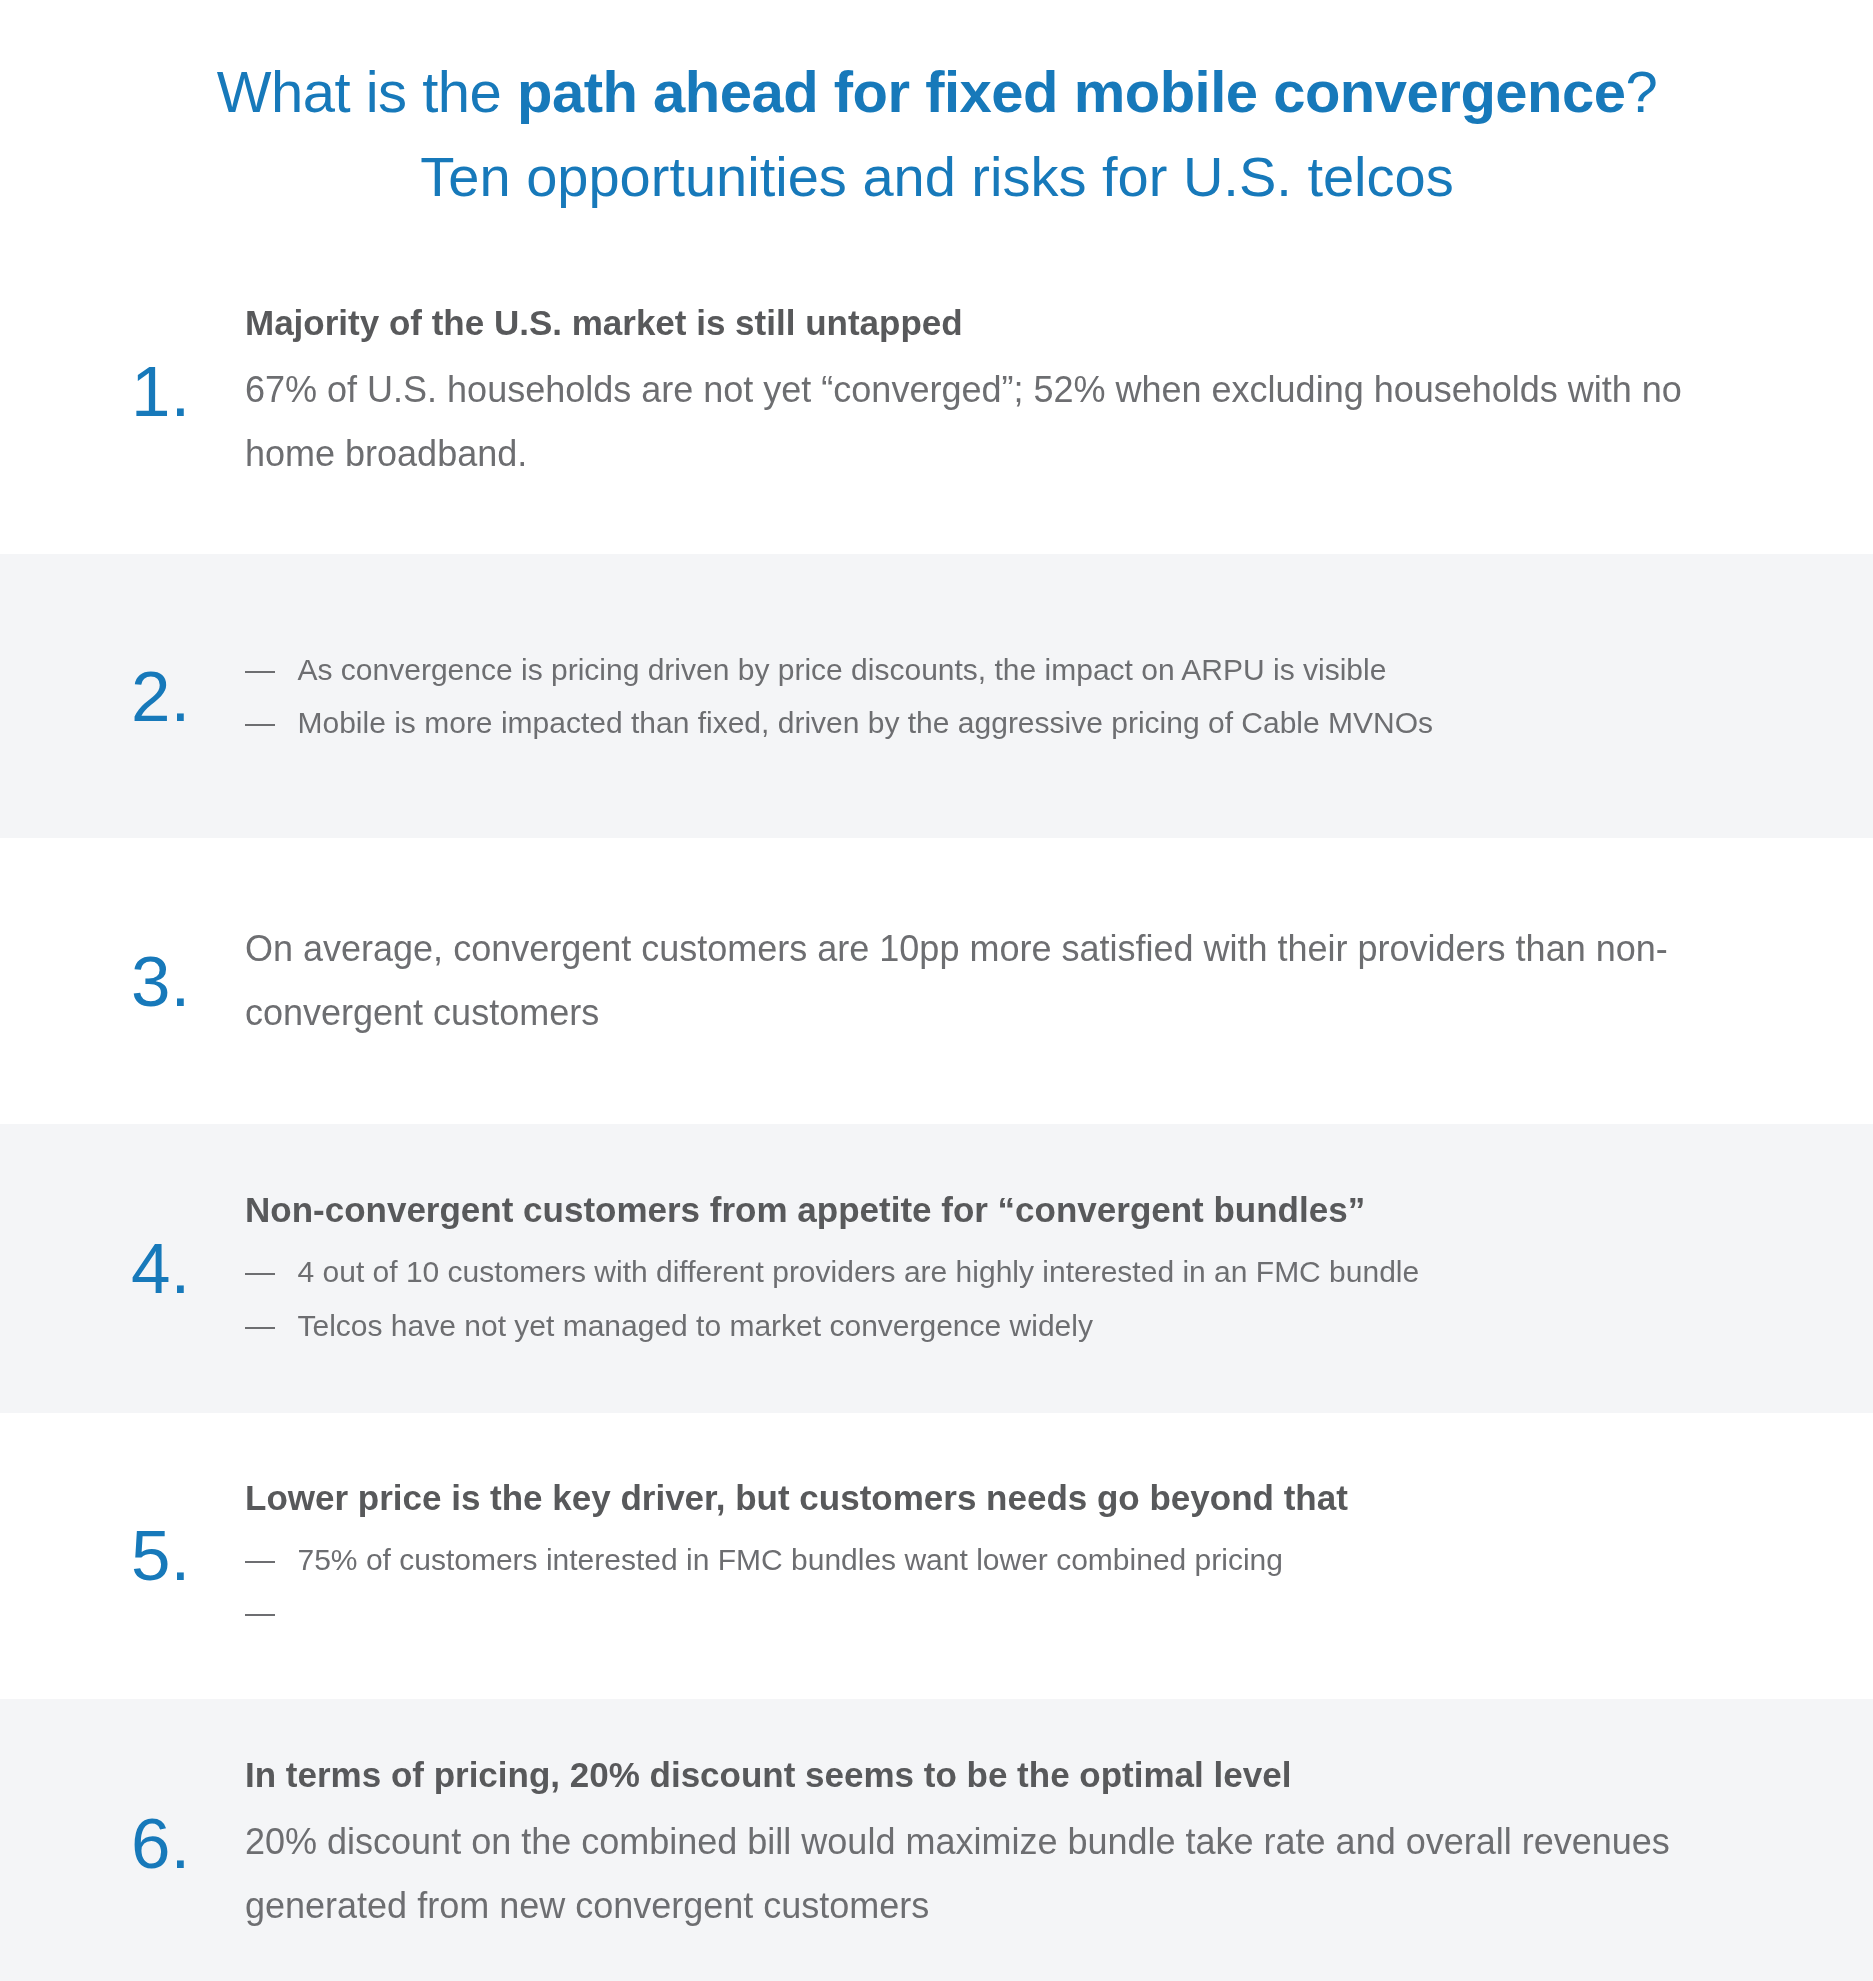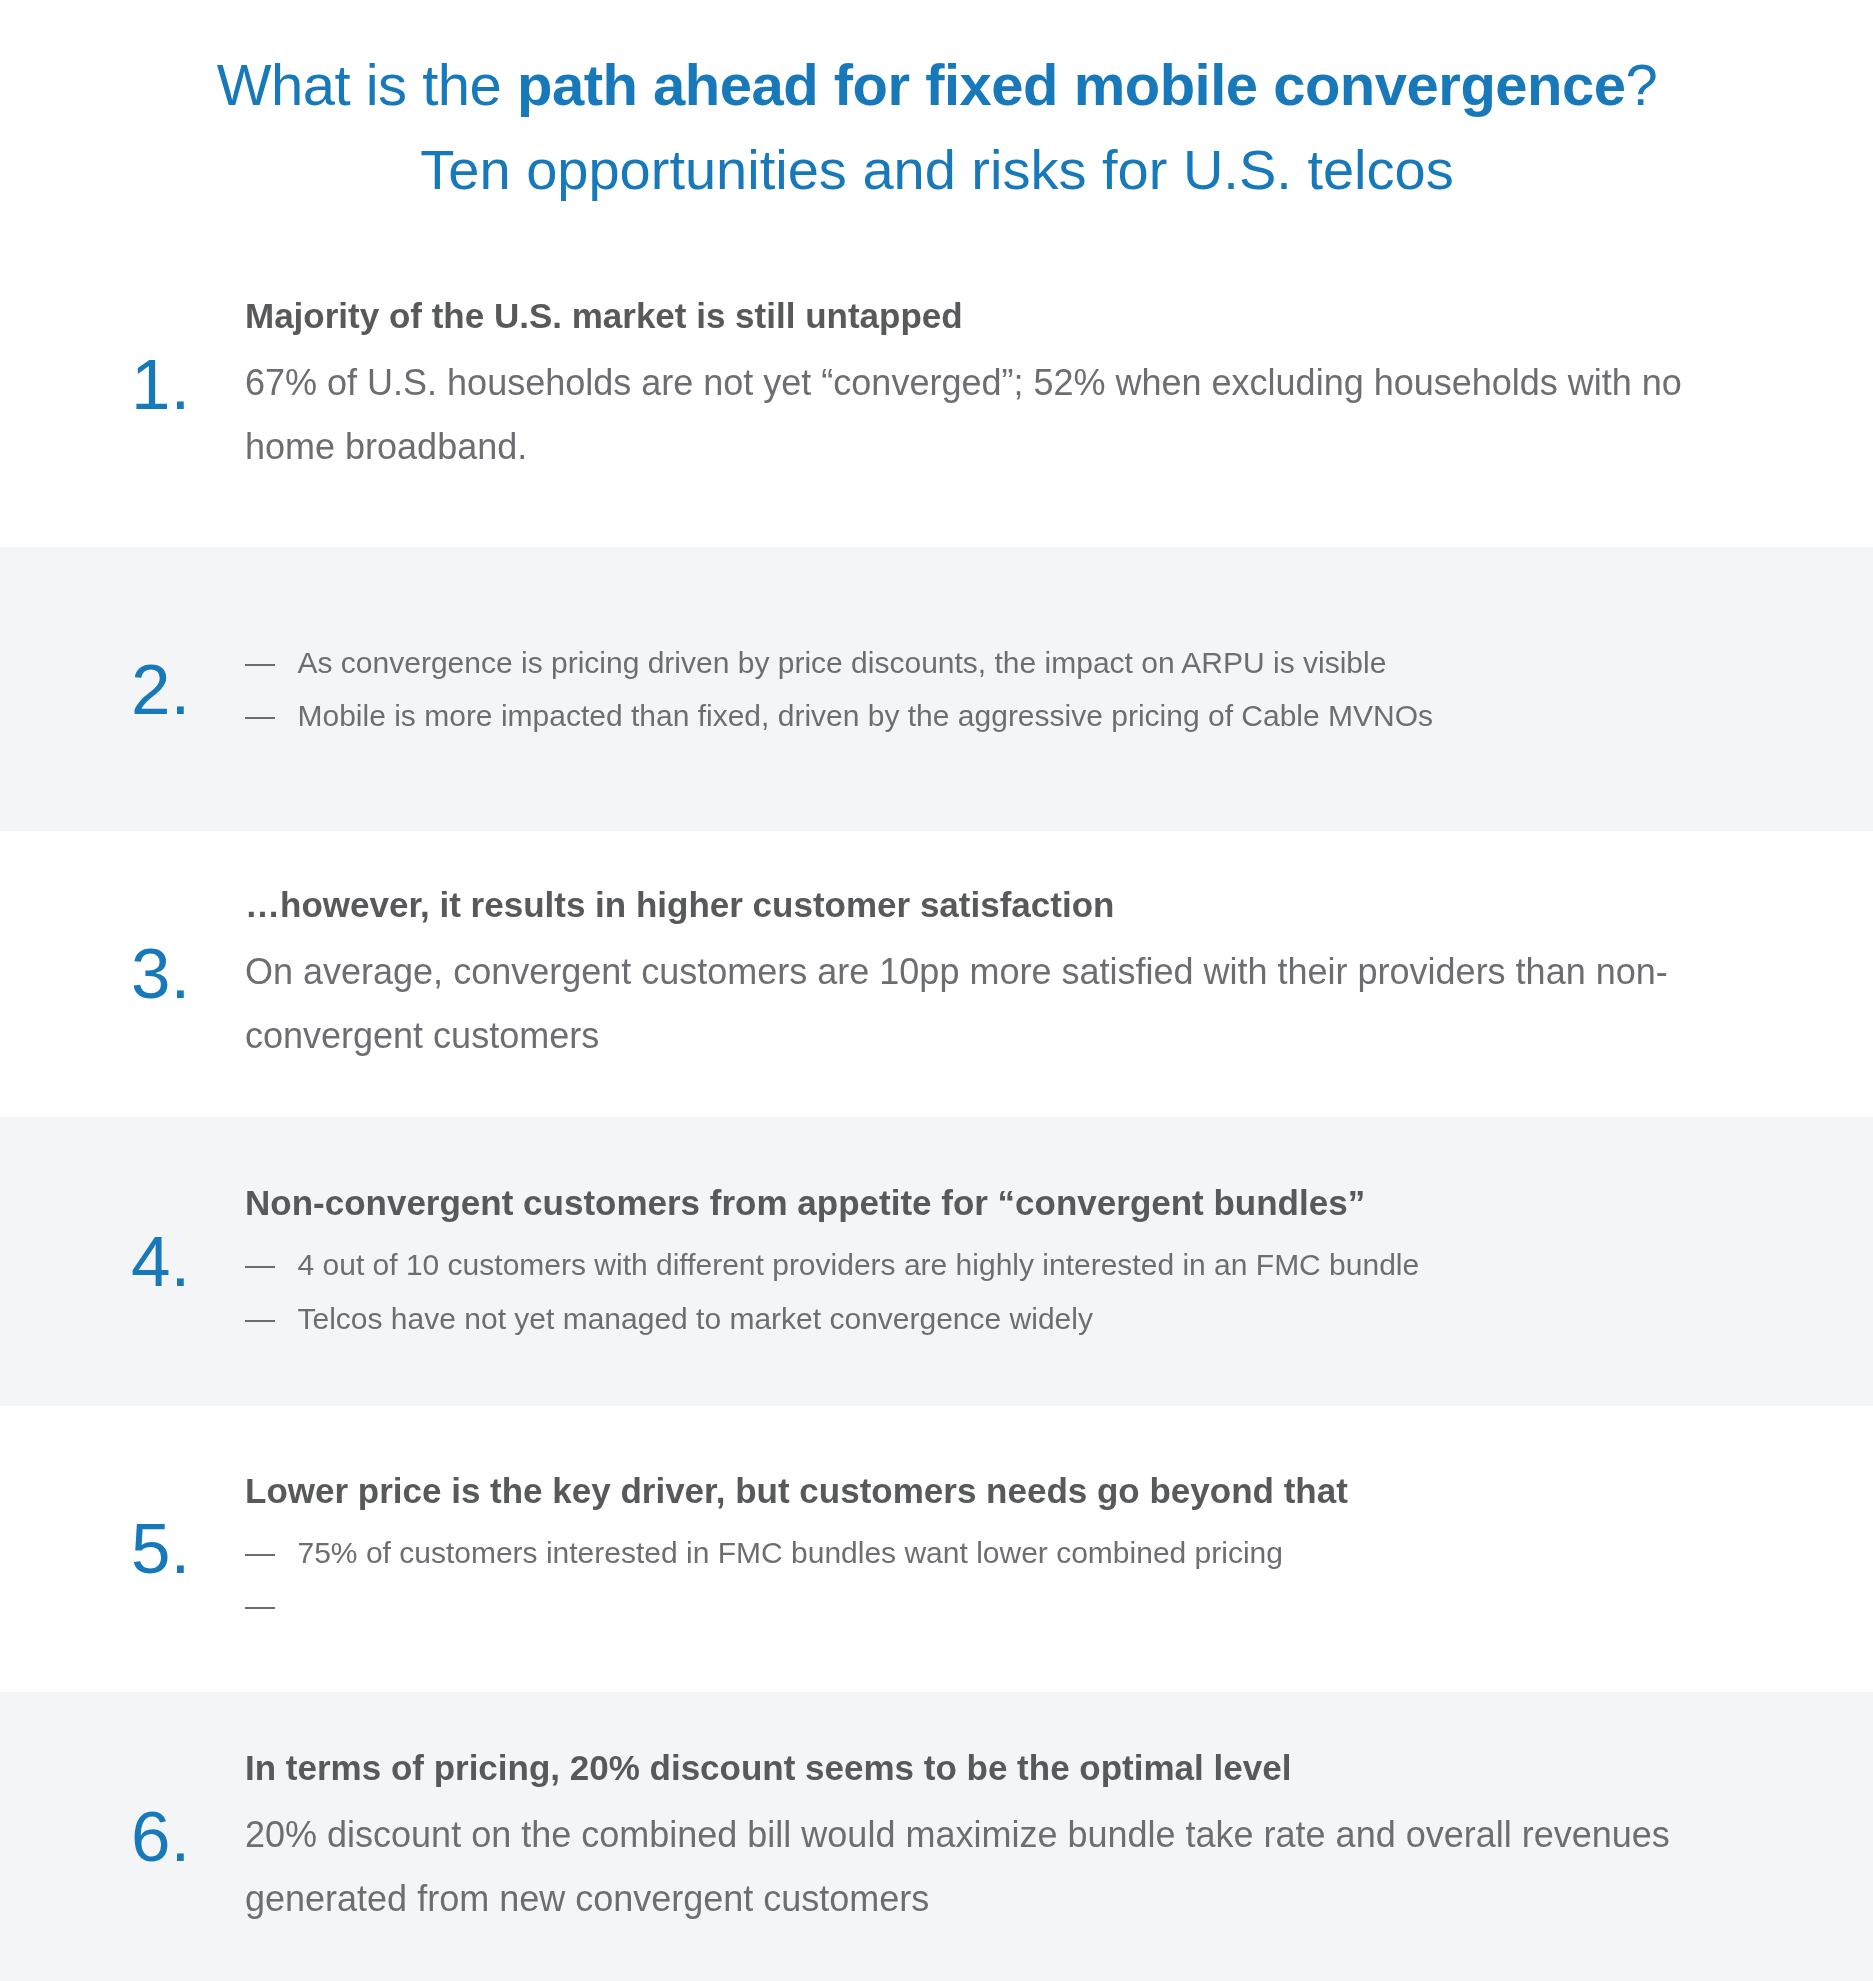--- a/index.html
+++ b/index.html
@@ -16,21 +16,21 @@
   .band {
     box-sizing: border-box;
     width: 100%;
     display: flex;
     flex-direction: column;
     justify-content: center;
   }
   .band.white { background: #ffffff; }
   .band.gray  { background: #f4f5f7; }
 
-  .band-1 { height: 547px; justify-content: flex-start; }
+  .band-1 { height: 547px; justify-content: flex-start; margin-top: 7px; }
   .band-2 { height: 284px; }
   .band-3 { height: 286px; }
   .band-4 { height: 289px; }
   .band-5 { height: 286px; }
   .band-6 { height: 290px; }
 
   .title-block {
     margin: 49px 0 0 0;
     text-align: center;
     color: #1779ba;
@@ -123,21 +123,20 @@
             <span>Mobile is more impacted than fixed, driven by the aggressive pricing of Cable MVNOs</span>
           </div>
       </div>
     </div>
   </section>
 
   <section class="band white band-3">
     <div class="item">
       <div class="num">3.</div>
       <div class="content">
-        <h2>…however, it results in higher customer satisfaction</h2>
         <p>On average, convergent customers are 10pp more satisfied with their providers than non-convergent customers</p>
       </div>
     </div>
   </section>
 
   <section class="band gray band-4">
     <div class="item">
       <div class="num">4.</div>
       <div class="content">
         <h2>Non-convergent customers from appetite for “convergent bundles”</h2>

